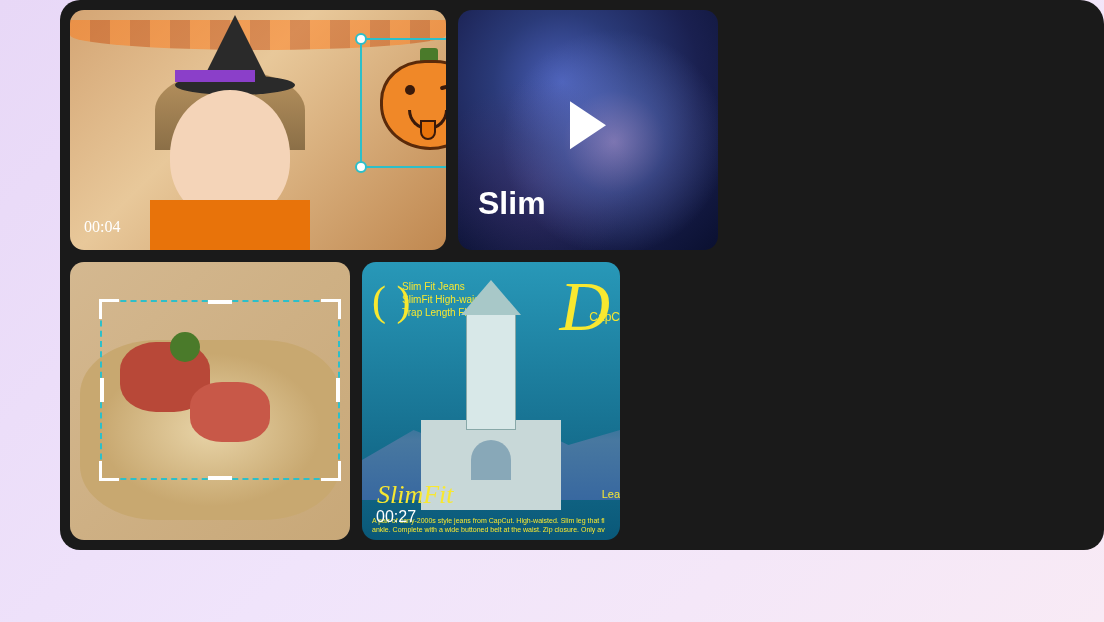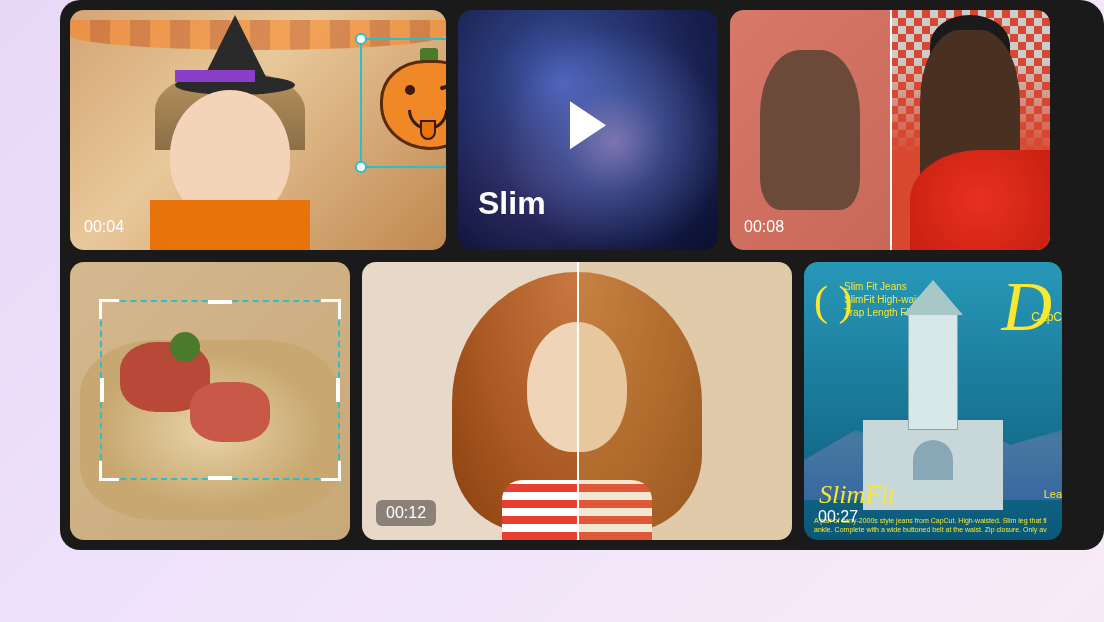--- a/index.html
+++ b/index.html
@@ -38,20 +38,21 @@
       position: relative;
       border-radius: 14px;
       overflow: hidden;
       background: #333;
     }
     .tile-halloween {
       width: 376px;
       height: 240px;
       background: linear-gradient(135deg, #d4a574 0%, #e8c89a 40%, #c08850 100%);
       position: relative;
+      font-family: Liberation Serif, serif;
     }
     .halloween-deco {
       position: absolute;
       top: 10px;
       left: 0;
       right: 0;
       height: 30px;
       background: repeating-linear-gradient(90deg, #ff7b1a 0 20px, #c85010 20px 40px);
       opacity: 0.5;
       border-radius: 0 0 50% 50%;
@@ -524,60 +525,40 @@
       </div>
       <div class="timestamp-nolabel">00:04</div>
     </div>
 
     <div class="tile tile-trap">
       <div class="nebula"></div>
       <div class="play-btn"></div>
       <div class="trap-label">Slim</div>
     </div>
 
-    <div class="tile tile-compare">
-      <div class="compare-left">
-        <div class="model-left"></div>
-      </div>
-      <div class="compare-right">
-        <div class="model-right-hair"></div>
-        <div class="model-right"></div>
-        <div class="red-feather"></div>
-      </div>
-      <div class="divider"></div>
-      <div class="timestamp-nolabel">00:08</div>
-    </div>
   </div>
 
   <div class="row2">
     <div class="tile tile-food">
       <div class="food-base"></div>
       <div class="food-item1"></div>
       <div class="food-item2"></div>
       <div class="food-garnish"></div>
       <div class="crop-box">
         <div class="crop-corner cc-tl"></div>
         <div class="crop-corner cc-tr"></div>
         <div class="crop-corner cc-bl"></div>
         <div class="crop-corner cc-br"></div>
         <div class="crop-mid cm-t"></div>
         <div class="crop-mid cm-b"></div>
         <div class="crop-mid cm-l"></div>
         <div class="crop-mid cm-r"></div>
       </div>
     </div>
 
-    <div class="tile tile-portrait">
-      <div class="portrait-hair"></div>
-      <div class="portrait-face"></div>
-      <div class="portrait-shirt"></div>
-      <div class="portrait-right-overlay"></div>
-      <div class="portrait-divider"></div>
-      <div class="timestamp">00:12</div>
-    </div>
 
     <div class="tile tile-poster">
       <div class="poster-paren">(     )</div>
       <div class="poster-text-block">
         <div>Slim Fit Jeans</div>
         <div>SlimFit High-waist</div>
         <div>Trap Length Flared</div>
       </div>
       <div class="poster-d">D</div>
       <div class="poster-brand">CapC</div>

